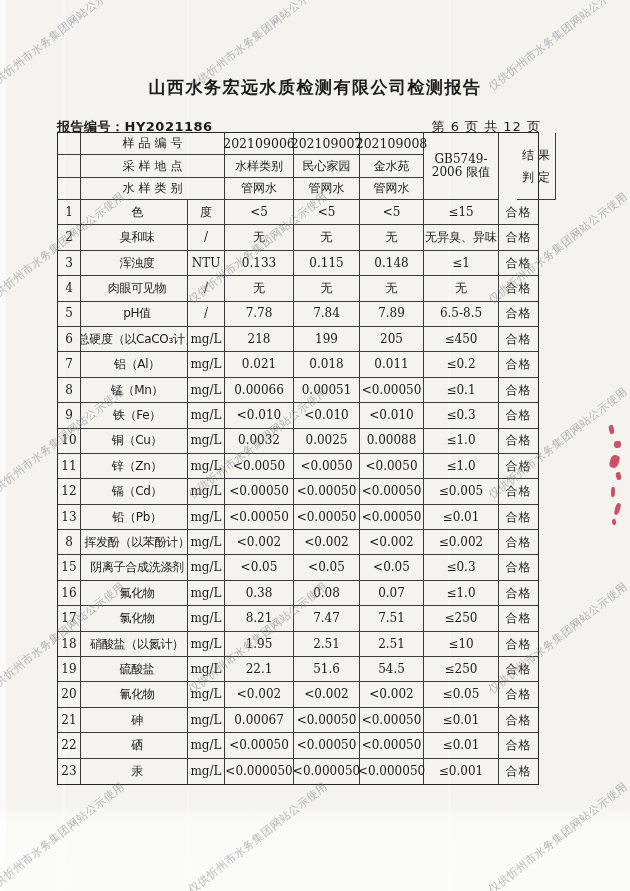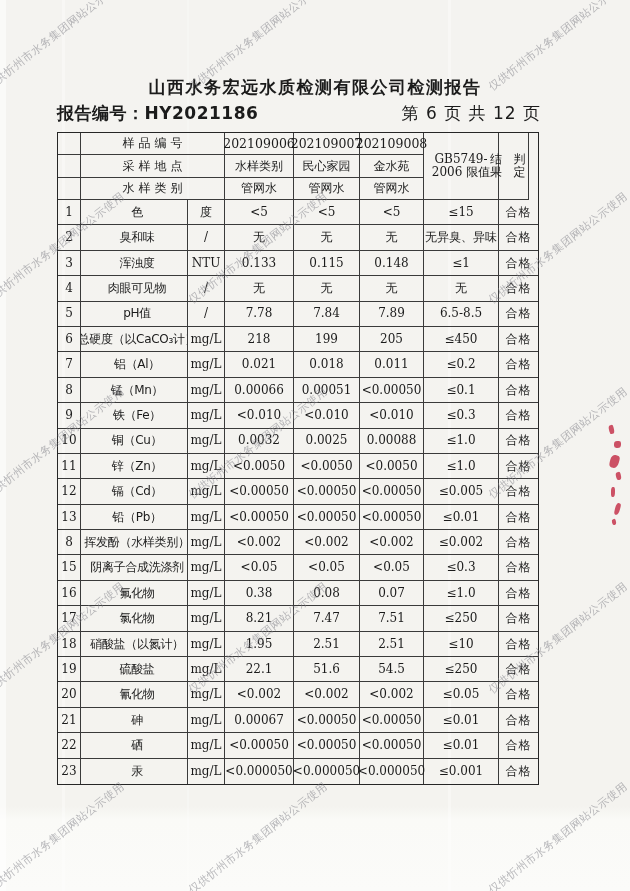--- a/index.html
+++ b/index.html
@@ -15,39 +15,39 @@
   .wm-layer{position:absolute;inset:0;z-index:5;pointer-events:none;}
   .wm{position:absolute;transform:translate(-50%,-50%) rotate(-38deg);
       font-size:11px;letter-spacing:.5px;color:rgba(128,128,134,.55);white-space:nowrap;}
 
   
   .stamp-layer{position:absolute;inset:0;z-index:6;pointer-events:none;}
   .stamp{position:absolute;background:#c22842;opacity:.8;border-radius:45% 30% 50% 35%;}
 
   .title{position:absolute;top:76px;left:0;width:100%;text-align:center;
          font-size:17px;font-weight:700;letter-spacing:1.5px;}
-  .meta-line{position:absolute;top:102px;left:57px;right:89px;height:20px;font-size:17px;text-align:right;}
+  .meta-line{position:absolute;top:118px;left:57px;right:89px;height:20px;font-size:13px;text-align:right;}
   .report-no{position:absolute;left:0;top:0;font-weight:600;letter-spacing:.5px;}
   .page-ind{position:absolute;right:0;top:0;letter-spacing:1px;}
 
   
   .tbl{position:absolute;left:57px;top:132px;width:480px;height:651px;
        border:1.5px solid #262626;box-sizing:content-box;font-size:12px;}
   .tbl .cell{box-sizing:border-box;display:flex;align-items:center;justify-content:center;
        border-right:1px solid #3a3a3a;border-bottom:1px solid #3a3a3a;line-height:1.05;}
   .thead{position:absolute;left:0;top:0;width:480px;height:67px;}
   .thead .cell{position:absolute;}
   .h-num{left:0;width:23px;height:22.33px;}
   .h-label{left:23px;width:144px;height:22.33px;letter-spacing:4px;padding-left:4px;}
   .h-v1{left:167px;width:69px;height:22.33px;}
   .h-v2{left:236px;width:66px;height:22.33px;}
   .h-v3{left:302px;width:64px;height:22.33px;}
   .r1{top:0;} .r2{top:22.33px;} .r3{top:44.66px;height:22.34px !important;}
   .h-limit{left:366px;top:0;width:75px;height:67px;flex-direction:column;justify-content:center;gap:0;}
-  .h-result{left:432px;top:0;width:39px;height:67px;justify-content:center;gap:9px;border-right:none;}
+  .h-result{left:459px;top:0;width:39px;height:67px;flex-direction:column;justify-content:center;gap:9px;border-right:none;}
   .numfont{font-family:"DejaVu Serif","Liberation Serif",serif;}
   .h-v1.numfont,.h-v2.numfont,.h-v3.numfont{font-size:12.5px;}
 
   .tbody{position:absolute;left:0;top:67px;width:480px;height:584px;display:grid;
          grid-template-columns:23px 107px 37px 69px 66px 64px 75px 39px;
          grid-template-rows:repeat(23,1fr);}
   .tbody .cell{font-size:12px;}
   .c-item{justify-content:flex-start;padding-left:6px;font-size:11.5px;letter-spacing:-.3px;white-space:nowrap;overflow:hidden;}
   .c-unit{font-size:11px;}
   .c-limit{font-size:11.5px;white-space:nowrap;}
@@ -240,21 +240,21 @@
   <div class="cell row-g c-no numfont">13</div>
   <div class="cell row-g c-item">铅（Pb）</div>
   <div class="cell row-g c-unit numfont">mg/L</div>
   <div class="cell row-g c-v numfont">&lt;0.00050</div>
   <div class="cell row-g c-v numfont">&lt;0.00050</div>
   <div class="cell row-g c-v numfont">&lt;0.00050</div>
   <div class="cell row-g c-limit numfont">≤0.01</div>
   <div class="cell row-g c-result">合格</div>
 
   <div class="cell row-g c-no numfont">8</div>
-  <div class="cell row-g c-item">挥发酚（水样类别）</div>
+  <div class="cell row-g c-item">挥发酚（以苯酚计）</div>
   <div class="cell row-g c-unit numfont">mg/L</div>
   <div class="cell row-g c-v numfont">&lt;0.002</div>
   <div class="cell row-g c-v numfont">&lt;0.002</div>
   <div class="cell row-g c-v numfont">&lt;0.002</div>
   <div class="cell row-g c-limit numfont">≤0.002</div>
   <div class="cell row-g c-result">合格</div>
 
   <div class="cell row-g c-no numfont">15</div>
   <div class="cell row-g c-item">阴离子合成洗涤剂</div>
   <div class="cell row-g c-unit numfont">mg/L</div>

